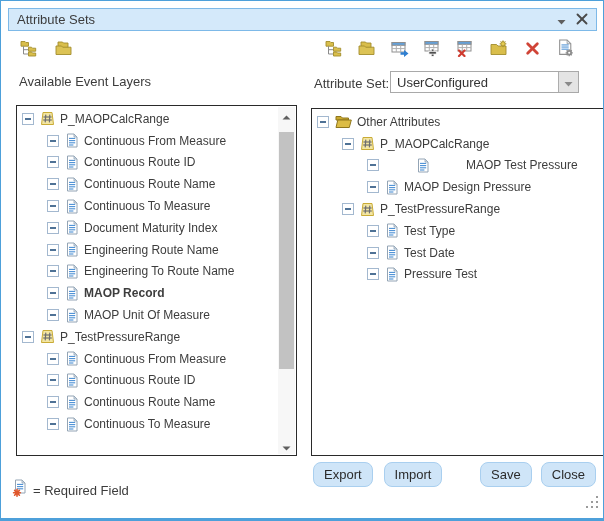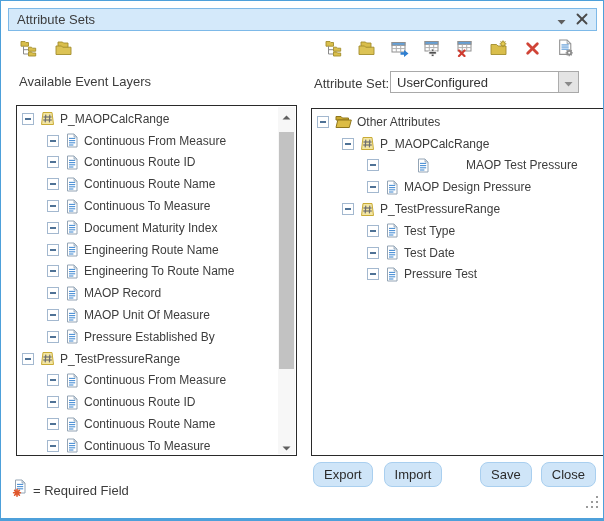--- a/index.html
+++ b/index.html
@@ -359,21 +359,21 @@
      <g stroke="#4a8fd4" stroke-width="1.1">
                 <line x1="4" y1="5.4" x2="10.2" y2="5.4"></line>
                 <line x1="4" y1="7.6" x2="10.2" y2="7.6"></line>
                 <line x1="4" y1="9.8" x2="10.2" y2="9.8"></line>
                 <line x1="4" y1="12" x2="8.4" y2="12"></line>
               </g>
             </svg>
           </span>
           <span class="node-label">Engineering To Route Name</span>
         </div>
-        <div class="tree-row" style="padding-left: 30px;">
+        <div class="tree-row" style="padding-left: 30px; font-weight: bold;">
           <span class="expander">
             <span class="minus"></span>
           </span>
           <span class="node-icon">
             <svg width="14" height="15" viewBox="0 0 14 15">
      <path d="M2.5 1 h6.5 l3 3 V14 H2.5 Z" fill="#fff" stroke="#93a4b5"></path>
      <path d="M9 1 l3 3 H9 Z" fill="#d7e2ee" stroke="#93a4b5" stroke-width="0.8"></path>
      <g stroke="#4a8fd4" stroke-width="1.1">
                 <line x1="4" y1="5.4" x2="10.2" y2="5.4"></line>
                 <line x1="4" y1="7.6" x2="10.2" y2="7.6"></line>
@@ -394,38 +394,20 @@
      <path d="M9 1 l3 3 H9 Z" fill="#d7e2ee" stroke="#93a4b5" stroke-width="0.8"></path>
      <g stroke="#4a8fd4" stroke-width="1.1">
                 <line x1="4" y1="5.4" x2="10.2" y2="5.4"></line>
                 <line x1="4" y1="7.6" x2="10.2" y2="7.6"></line>
                 <line x1="4" y1="9.8" x2="10.2" y2="9.8"></line>
                 <line x1="4" y1="12" x2="8.4" y2="12"></line>
               </g>
             </svg>
           </span>
           <span class="node-label">MAOP Unit Of Measure</span>
-        </div>
-        <div class="tree-row" style="padding-left: 30px;">
-          <span class="expander">
-            <span class="minus"></span>
-          </span>
-          <span class="node-icon">
-            <svg width="14" height="15" viewBox="0 0 14 15">
-     <path d="M2.5 1 h6.5 l3 3 V14 H2.5 Z" fill="#fff" stroke="#93a4b5"></path>
-     <path d="M9 1 l3 3 H9 Z" fill="#d7e2ee" stroke="#93a4b5" stroke-width="0.8"></path>
-     <g stroke="#4a8fd4" stroke-width="1.1">
-                <line x1="4" y1="5.4" x2="10.2" y2="5.4"></line>
-                <line x1="4" y1="7.6" x2="10.2" y2="7.6"></line>
-                <line x1="4" y1="9.8" x2="10.2" y2="9.8"></line>
-                <line x1="4" y1="12" x2="8.4" y2="12"></line>
-              </g>
-            </svg>
-          </span>
-          <span class="node-label">Pressure Established By</span>
         </div>
         <div class="tree-row" style="padding-left: 5px;">
           <span class="expander">
             <span class="minus"></span>
           </span>
           <span class="node-icon">
             <svg width="15" height="15" viewBox="0 0 15 15">
      <path d="M3 1.5 L12 1.5 L13.5 13.5 L1.5 13.5 Z" fill="#f3e6a3" stroke="#c9ab36"></path>
      <g stroke="#6f6f6f" stroke-width="1.2" fill="none">
                 <line x1="5.8" y1="3.6" x2="5.2" y2="11.4"></line>

